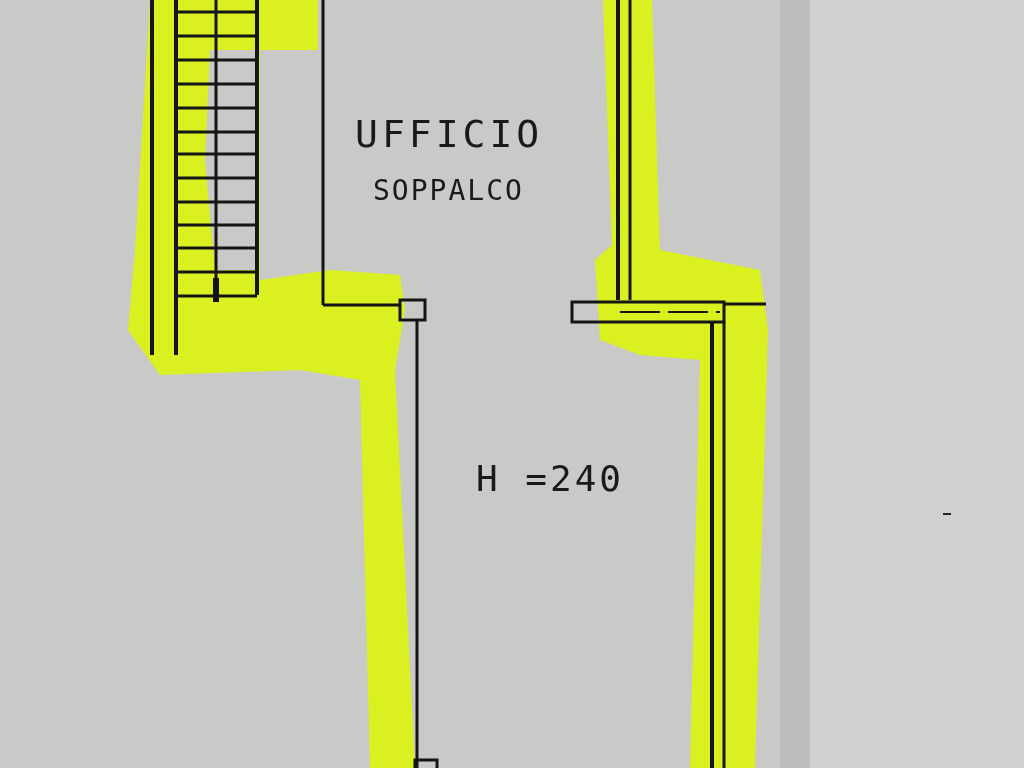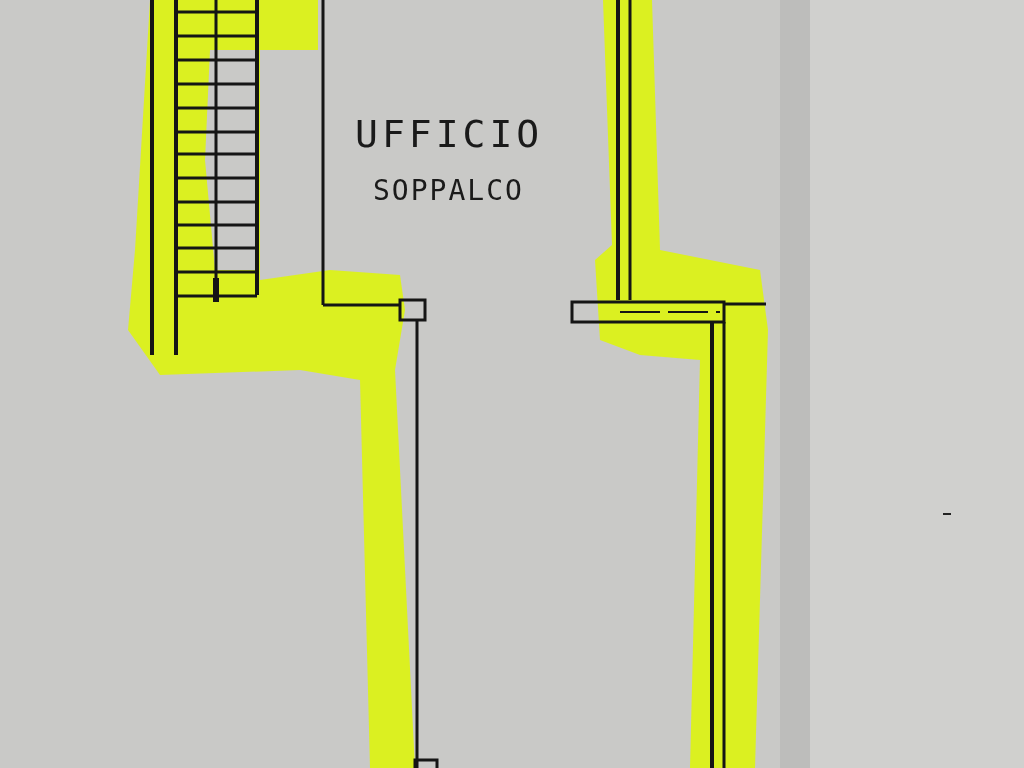--- a/index.html
+++ b/index.html
@@ -77,13 +77,14 @@
       <line x1="176" y1="272" x2="257" y2="272"></line>
       <line x1="176" y1="296" x2="257" y2="296"></line>
     </g>
     <line x1="216" y1="278" x2="216" y2="302" stroke="#151515" stroke-width="6"></line>
 
     <line x1="943" y1="514" x2="951" y2="514" stroke="#222" stroke-width="2"></line>
   </svg>
 
   <div class="label room-name">UFFICIO</div>
   <div class="label room-sub">SOPPALCO</div>
+  <div class="label height">H =240</div>
 </div>
 
 </body></html>

